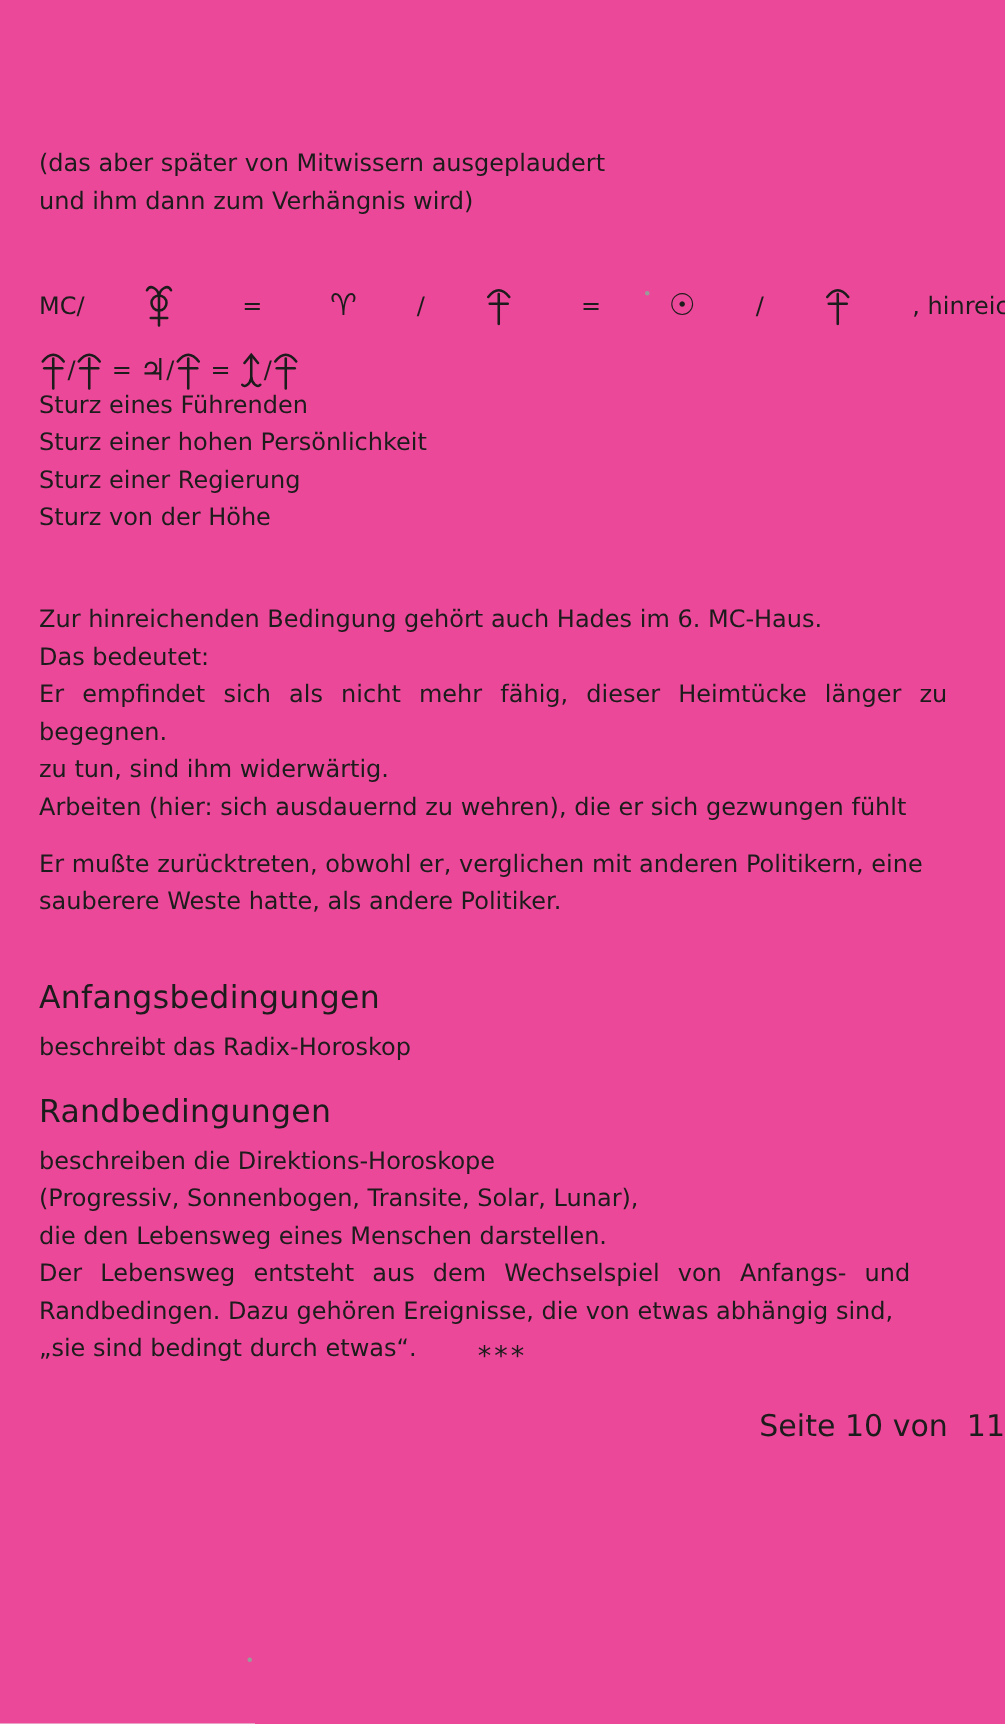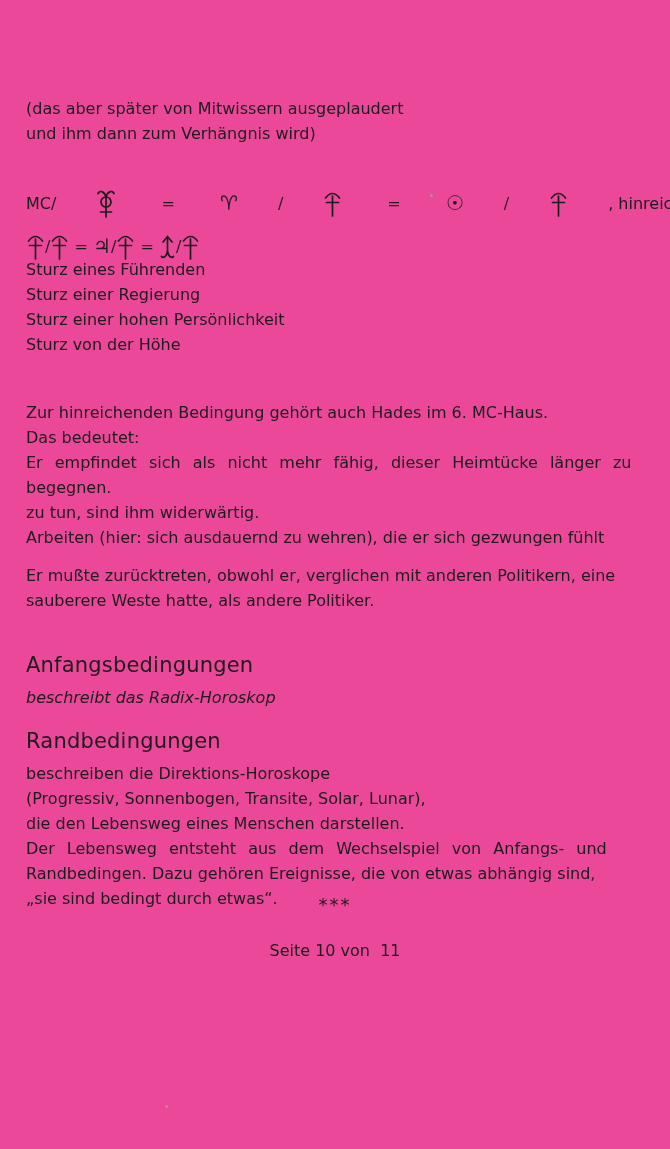--- a/index.html
+++ b/index.html
@@ -16,21 +16,21 @@
   .ln{white-space:pre;line-height:25px;}
   .stretch{word-spacing:7px;}
   .heading{font-size:21px;line-height:26px;letter-spacing:0.2px;}
   .formula{display:flex;align-items:center;height:30px;}
   .formula span{white-space:pre;}
   .zodiac{font-size:20px;line-height:20px;}
   .glyph{display:inline-block;}
   .glyph svg{display:block;}
   .centered{left:0;width:670px;text-align:center;}
   .stars{font-size:18px;letter-spacing:2px;}
-  .footer{font-size:16px;}
+  .footer{font-size:20px;text-align:right;}
   .speck{position:absolute;width:3px;height:3px;background:#9a9a9a;border-radius:50%;}
 </style>
 </head>
 <body>
 
 <div class="page">
 
   <div class="abs" style="top:96px;">
     <div class="ln">(das aber später von Mitwissern ausgeplaudert</div>
     <div class="ln">und ihm dann zum Verhängnis wird)</div>
@@ -94,42 +94,42 @@
     <span>/</span>
     <span class="glyph" aria-label="kronos-icon"><svg width="19" height="27" viewBox="0 0 19 27" fill="none" stroke="#1c1c1c" stroke-width="1.7" stroke-linecap="round">
           <path d="M2.5,8 Q9.5,-1 16.5,8"></path>
           <path d="M9.5,6 L9.5,26"></path>
           <path d="M3.5,12.5 L15.5,12.5"></path>
         </svg></span>
   </div>
 
   <div class="abs" style="top:257px;">
     <div class="ln">Sturz eines Führenden</div>
+    <div class="ln">Sturz einer hohen Persönlichkeit</div>
     <div class="ln">Sturz einer Regierung</div>
-    <div class="ln">Sturz einer hohen Persönlichkeit</div>
     <div class="ln">Sturz von der Höhe</div>
   </div>
 
   <div class="abs" style="top:400px;">
     <div class="ln">Zur hinreichenden Bedingung gehört auch Hades im 6. MC-Haus.</div>
     <div class="ln">Das bedeutet:</div>
     <div class="ln stretch">Er empfindet sich als nicht mehr fähig, dieser Heimtücke länger zu</div>
     <div class="ln">begegnen.</div>
     <div class="ln">zu tun, sind ihm widerwärtig.</div>
     <div class="ln">Arbeiten (hier: sich ausdauernd zu wehren), die er sich gezwungen fühlt</div>
   </div>
 
   <div class="abs" style="top:563px;">
     <div class="ln">Er mußte zurücktreten, obwohl er, verglichen mit anderen Politikern, eine</div>
     <div class="ln">sauberere Weste hatte, als andere Politiker.</div>
   </div>
 
   <div class="abs" style="top:652px;">
     <div class="ln heading">Anfangsbedingungen</div>
-    <div class="ln" style="margin-top:7px;font-style:italic;">beschreibt das Radix-Horoskop</div>
+    <div class="ln" style="margin-top:7px;">beschreibt das Radix-Horoskop</div>
   </div>
 
   <div class="abs" style="top:728px;">
     <div class="ln heading">Randbedingungen</div>
     <div style="margin-top:7px;">
       <div class="ln">beschreiben die Direktions-Horoskope</div>
       <div class="ln">(Progressiv, Sonnenbogen, Transite, Solar, Lunar),</div>
       <div class="ln">die den Lebensweg eines Menschen darstellen.</div>
       <div class="ln stretch">Der Lebensweg entsteht aus dem Wechselspiel von Anfangs- und</div>
       <div class="ln">Randbedingen. Dazu gehören Ereignisse, die von etwas abhängig sind,</div>

